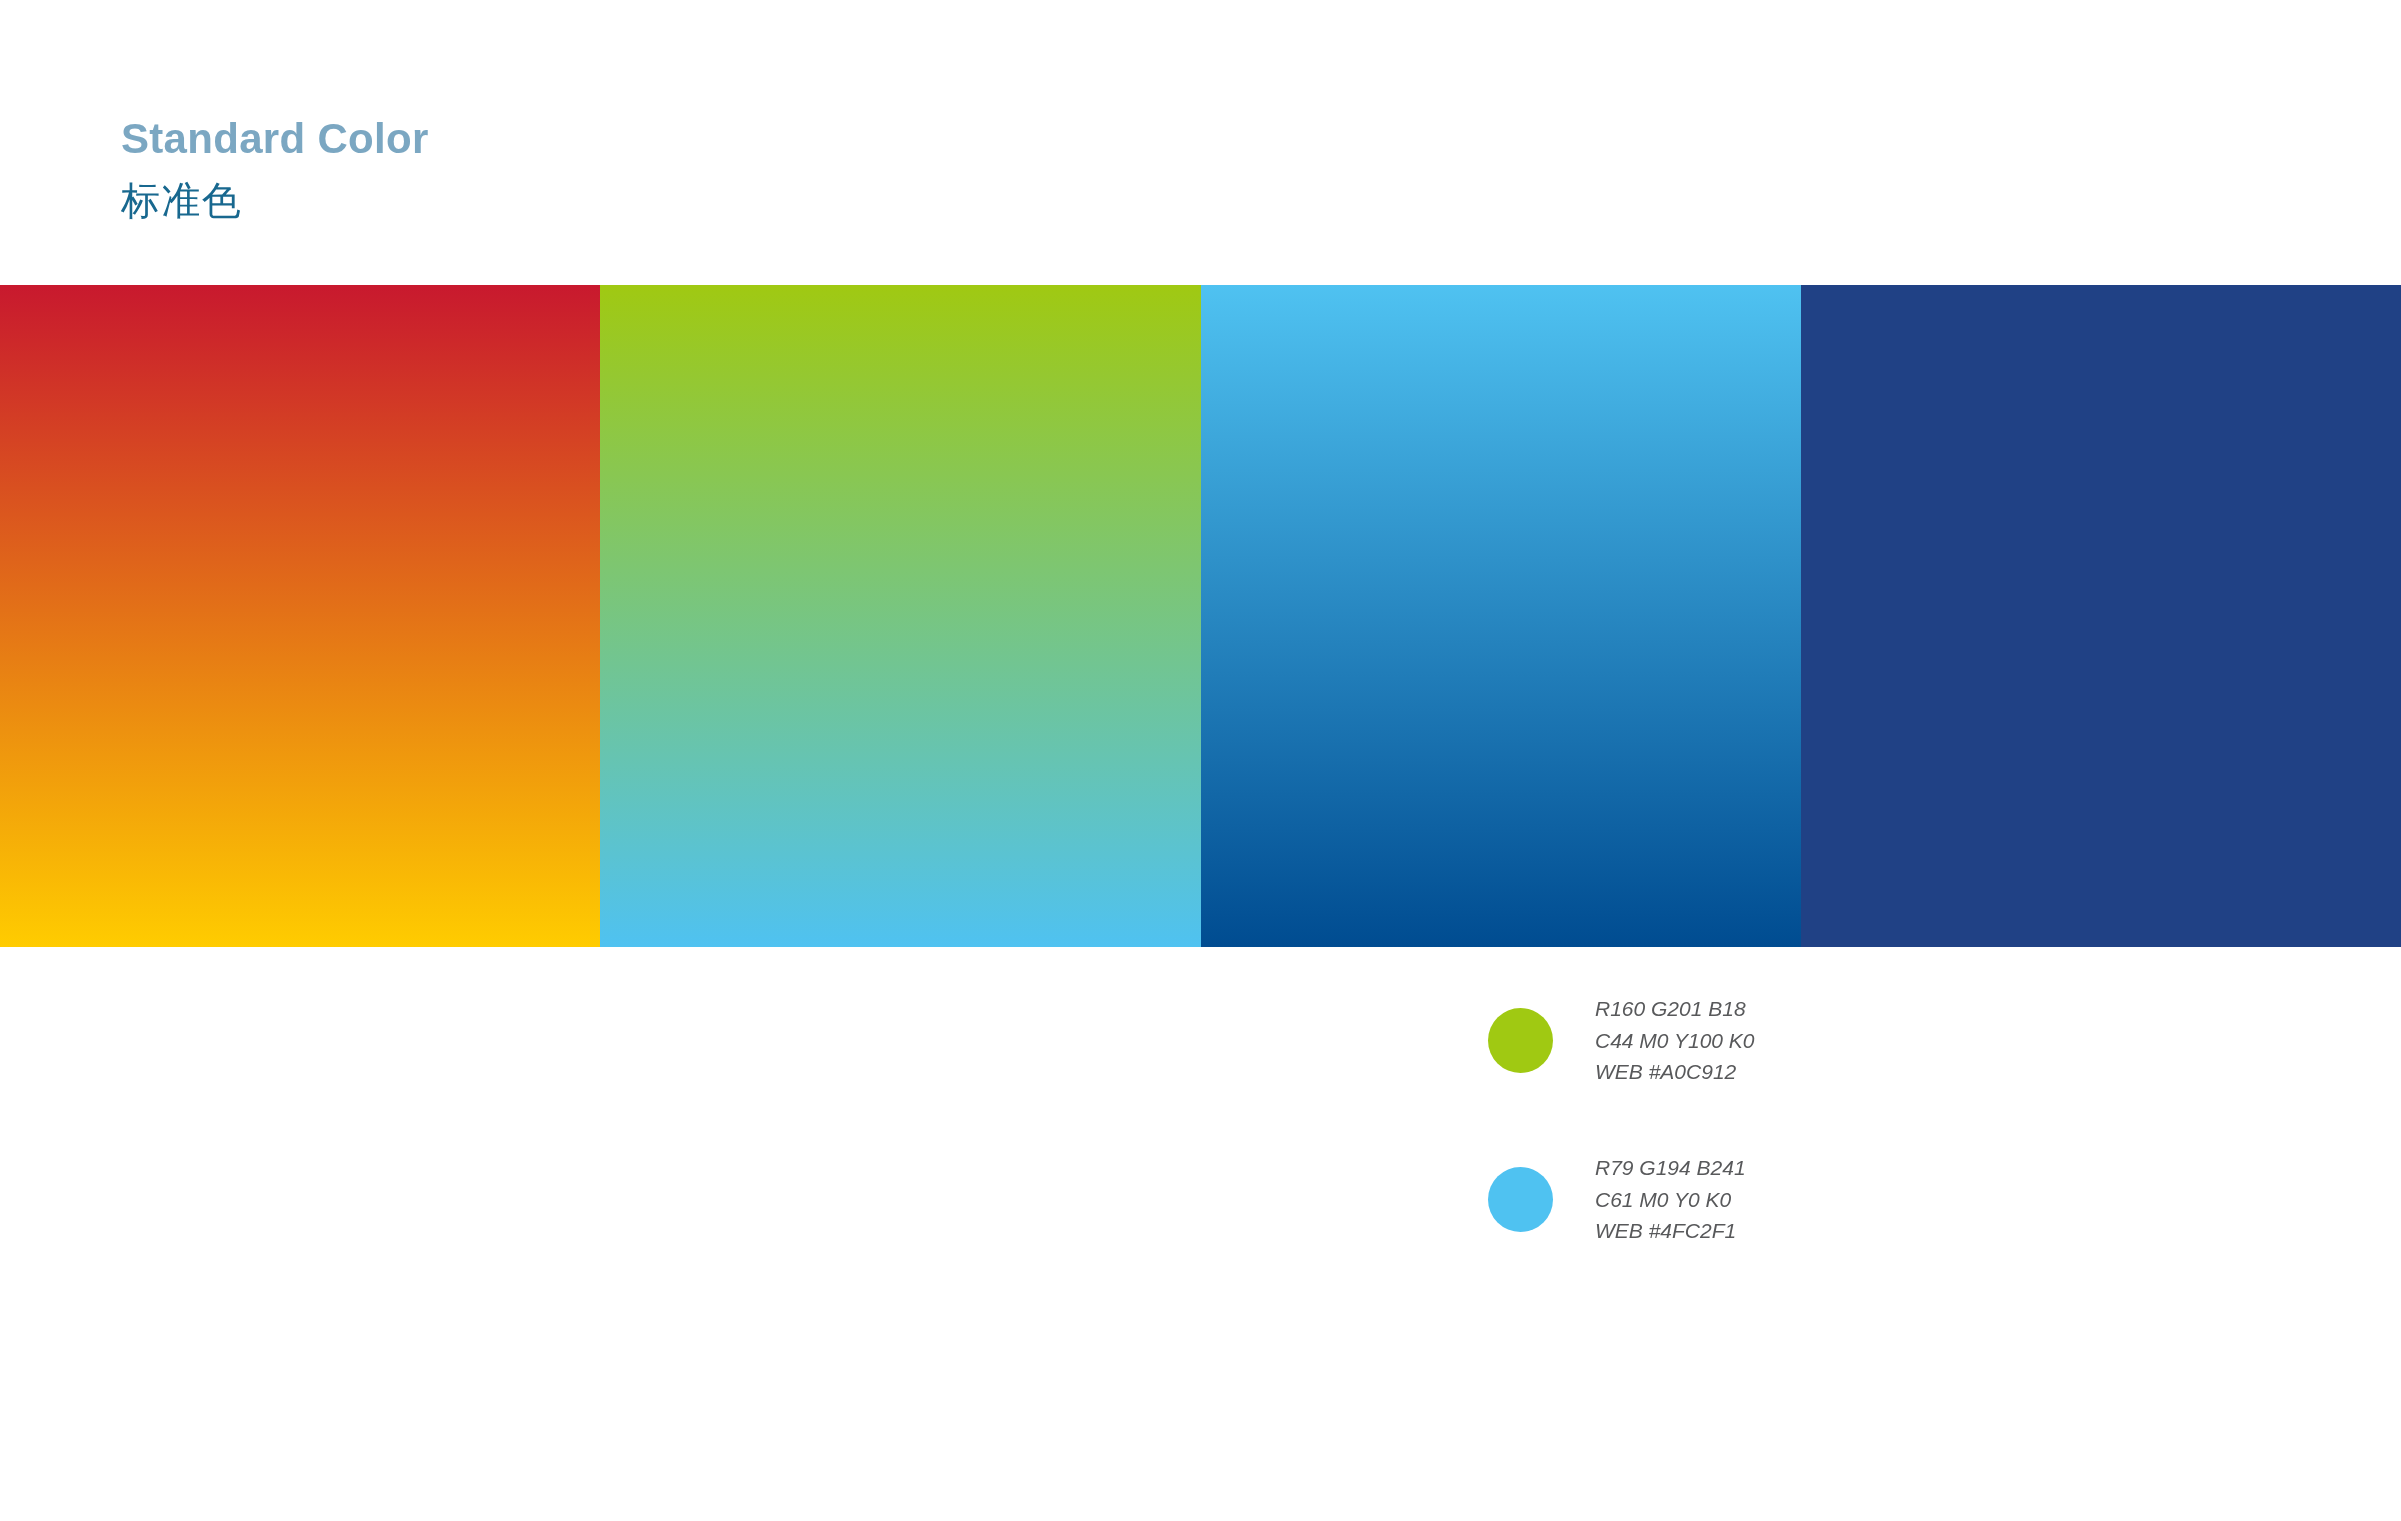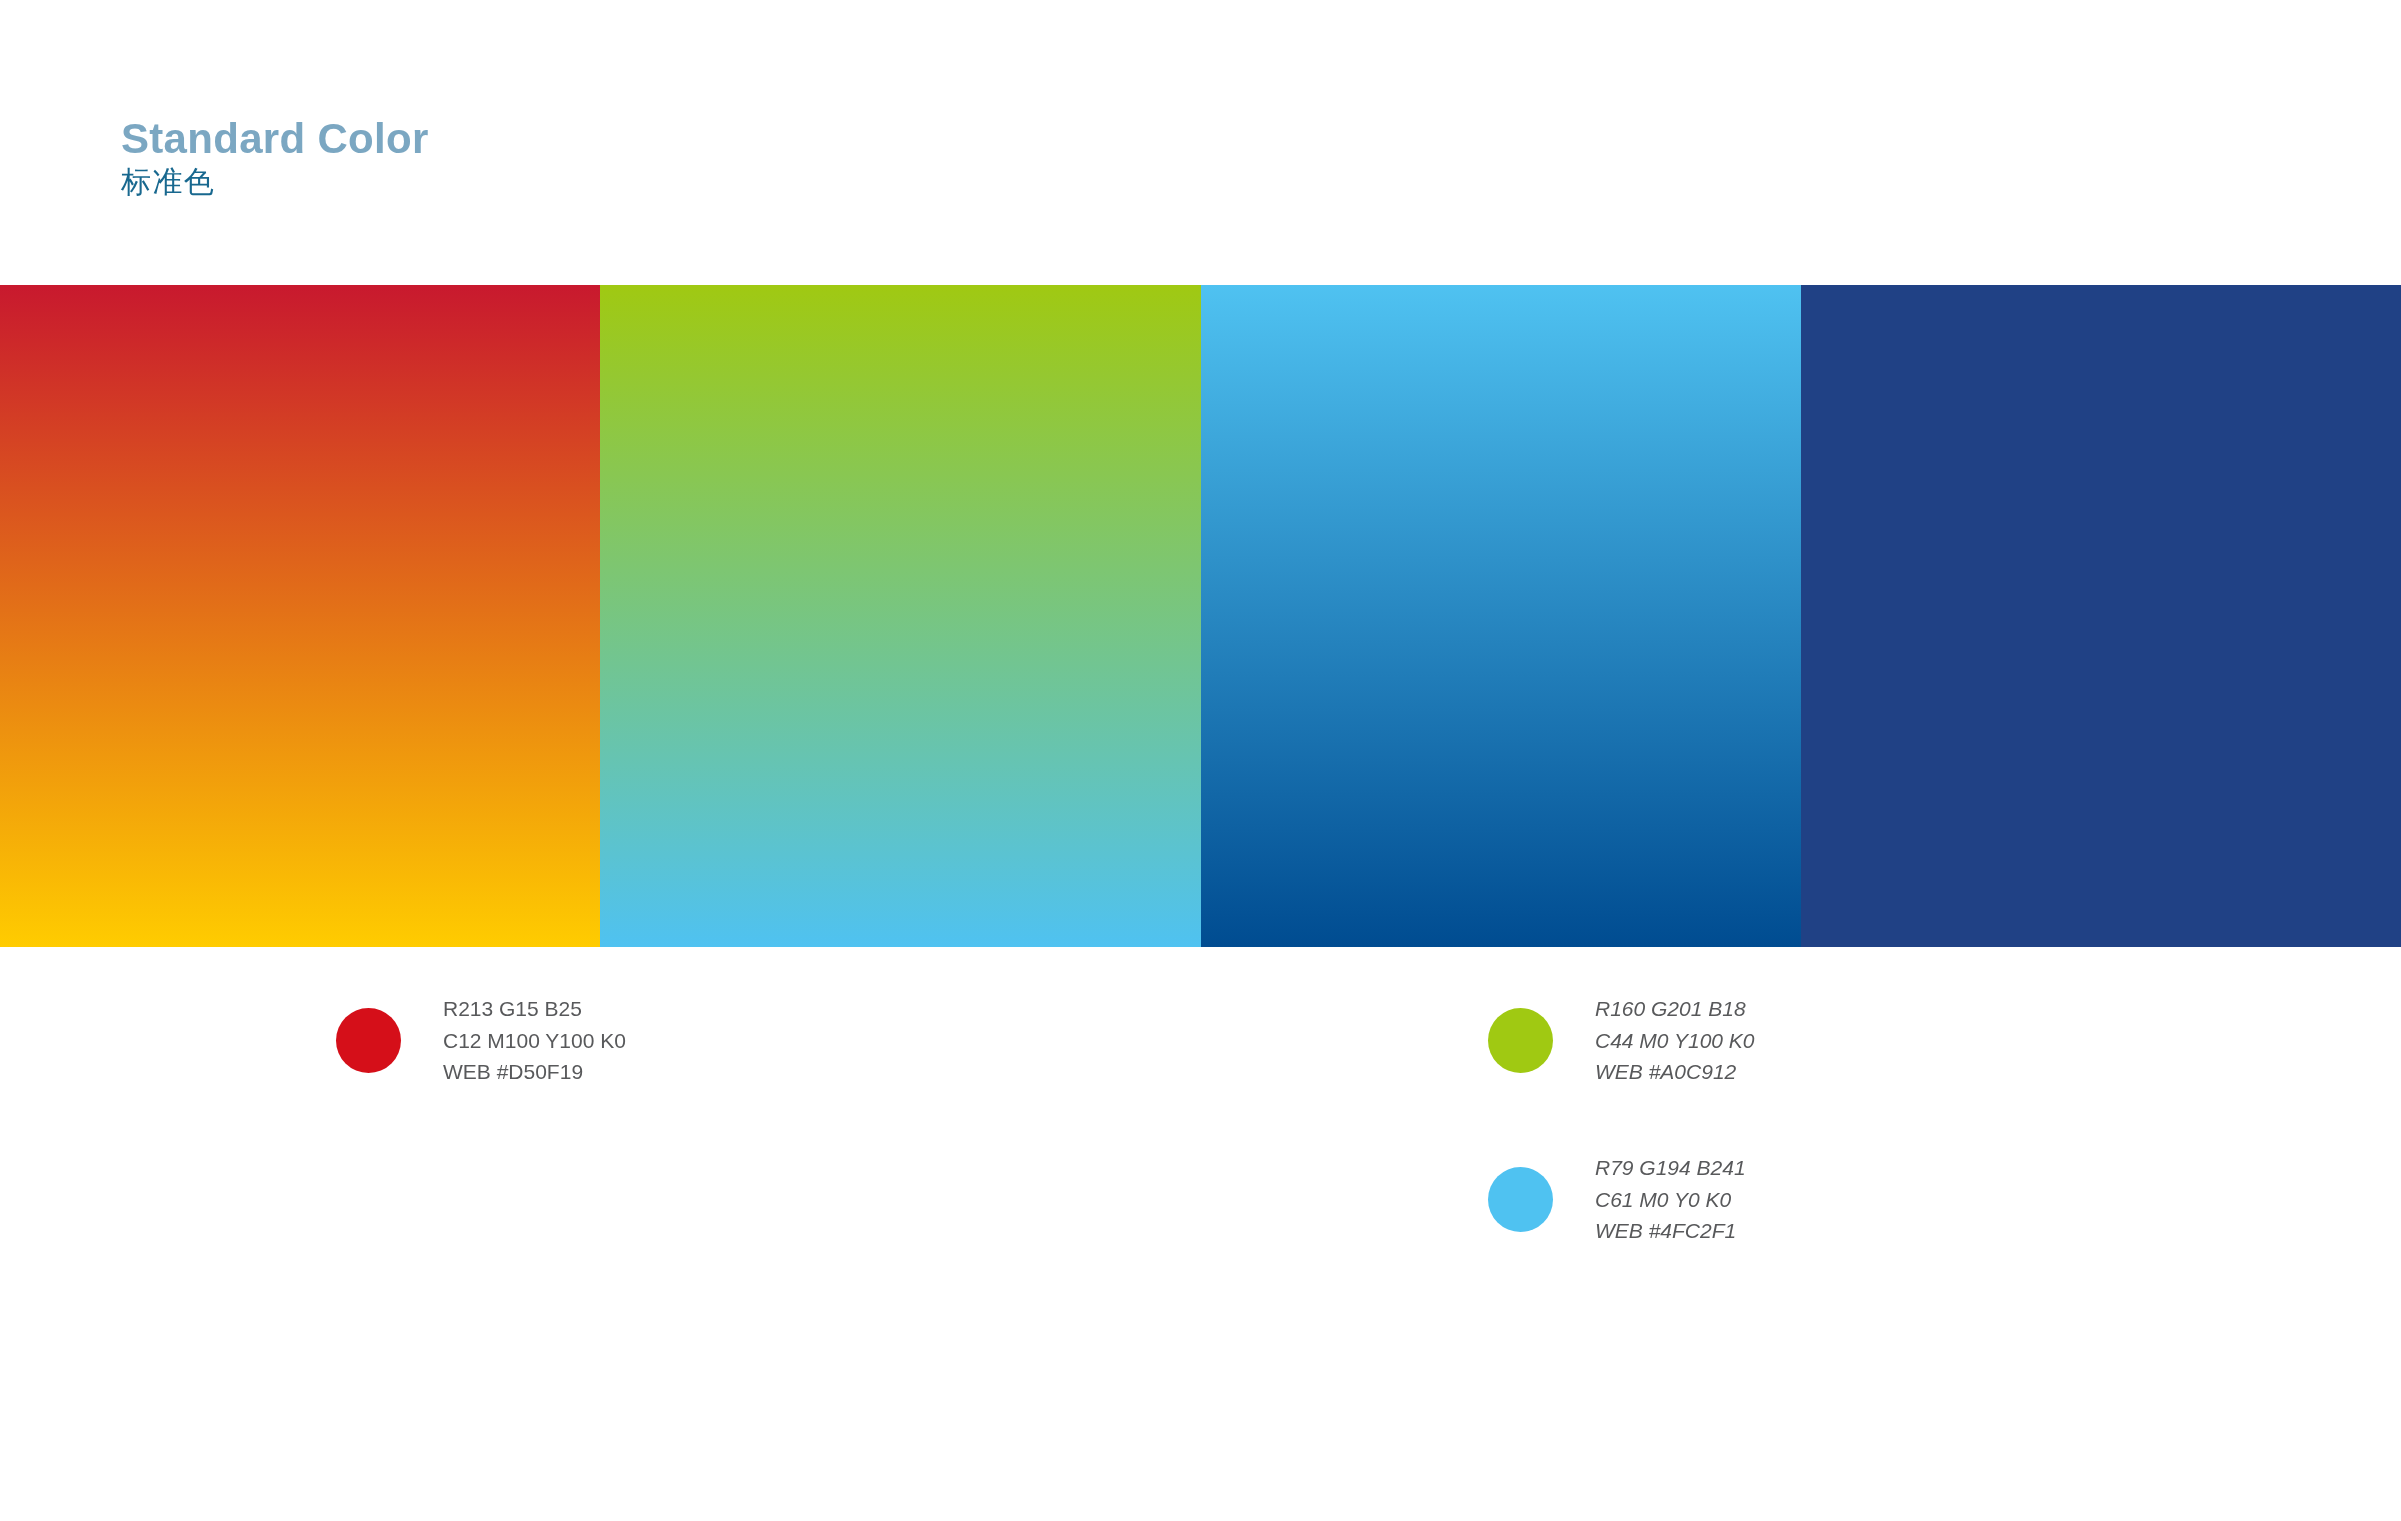--- a/index.html
+++ b/index.html
@@ -24,25 +24,25 @@
   }
   #title-en {
     font-size: 42px;
     font-weight: bold;
     letter-spacing: 0.3px;
     color: #7BA7C2;
     line-height: 1.05;
     white-space: nowrap;
   }
   #title-zh {
-    font-size: 30px;
+    font-size: 39px;
     font-weight: normal;
     color: #18688F;
     line-height: 1.25;
-    margin-top: 2px;
+    margin-top: 16px;
     letter-spacing: 1.4px;
     white-space: nowrap;
   }
 
   
   #band-strip {
     position: absolute;
     left: 0;
     top: 285px;
     width: 2401px;
@@ -117,24 +117,20 @@
 
 <div id="band-strip">
     <div class="band" style="background: linear-gradient(rgb(200, 25, 46) 0%, rgb(255, 204, 0) 100%);"></div>
     <div class="band" style="background: linear-gradient(rgb(160, 201, 18) 0%, rgb(79, 194, 241) 100%);"></div>
     <div class="band" style="background: linear-gradient(rgb(79, 194, 241) 0%, rgb(0, 76, 145) 100%);"></div>
     <div class="band" style="background: linear-gradient(rgb(32, 65, 133) 0%, rgb(32, 65, 133) 100%);"></div>
   </div>
 
 <div id="legend">
     <div class="legend-col col-1">
-      <div class="swatch-row">
-        <div class="swatch-dot" style="background: rgb(213, 15, 25);"></div>
-        <div class="swatch-text"><span class="line">R213 G15 B25</span><span class="line">C12 M100 Y100 K0</span><span class="line">WEB #D50F19</span></div>
-      </div>
     </div>
     <div class="legend-col col-2">
       <div class="swatch-row">
         <div class="swatch-dot" style="background: rgb(160, 201, 18);"></div>
         <div class="swatch-text"><span class="line">R160 G201 B18</span><span class="line">C44 M0 Y100 K0</span><span class="line">WEB #A0C912</span></div>
       </div>
       <div class="swatch-row">
         <div class="swatch-dot" style="background: rgb(79, 194, 241);"></div>
         <div class="swatch-text"><span class="line">R79 G194 B241</span><span class="line">C61 M0 Y0 K0</span><span class="line">WEB #4FC2F1</span></div>
       </div>

